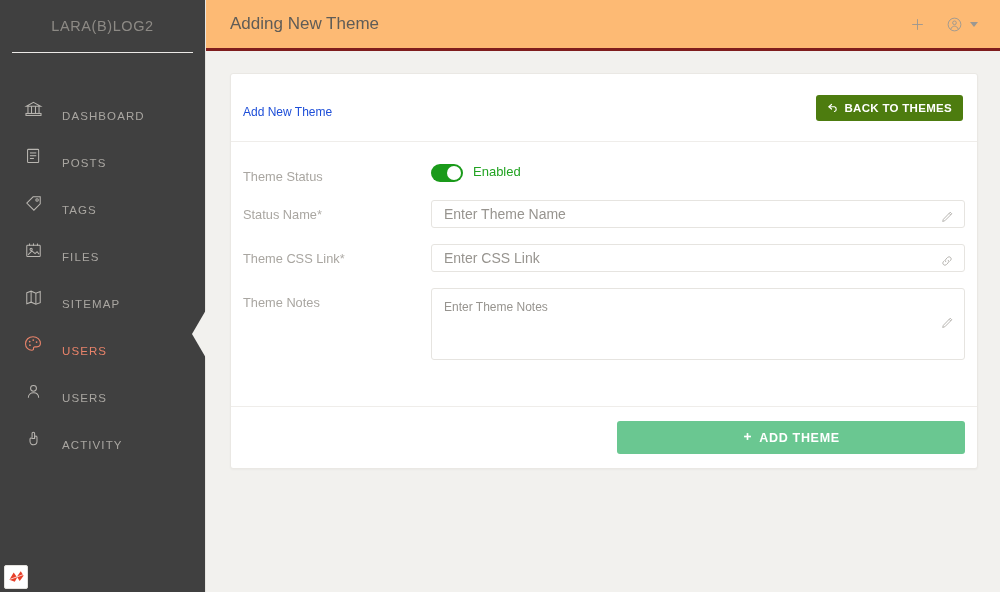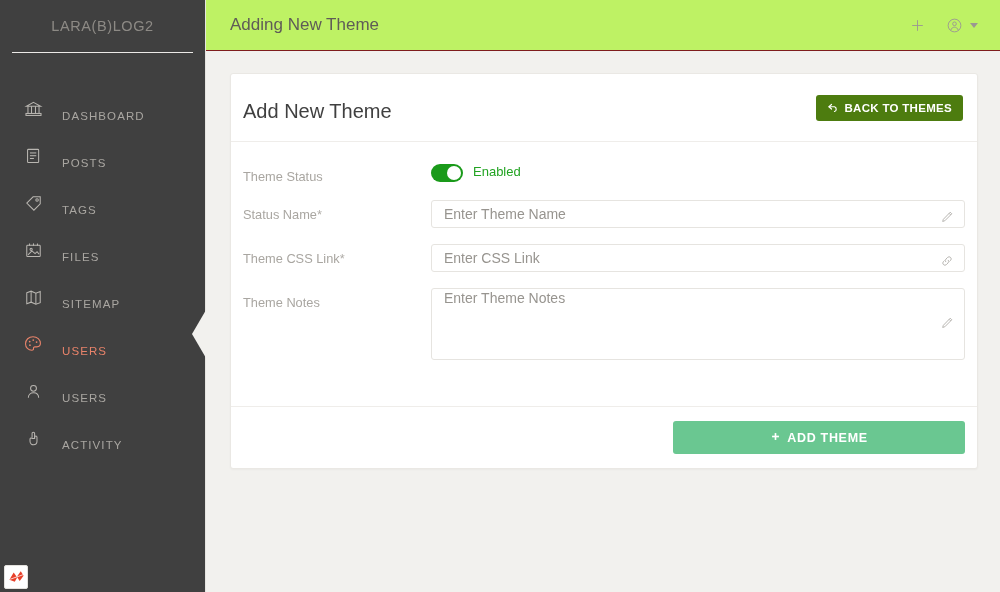--- a/index.html
+++ b/index.html
@@ -70,22 +70,22 @@
     background: #ffffff;
     border: 1px solid #e4e2de;
     border-radius: 2px;
     display: flex; align-items: center; justify-content: center;
   }
 
   
   .main { flex: 1; height: 592px; display: flex; flex-direction: column; background: #f2f1ee; }
   .topbar {
     height: 51px;
-    background: #bef264;
-    border-bottom: 1px solid #7f1d1d;
+    background: #fdba74;
+    border-bottom: 3px solid #7f1d1d;
     display: flex; align-items: center;
     padding: 0 22px 0 24px;
     flex: 0 0 51px;
   }
   .topbar-title {
     font-size: 17px;
     color: #5f5c57;
     font-weight: 400;
   }
   .topbar-actions {
@@ -116,21 +116,21 @@
     box-shadow: 0 1px 2px rgba(0,0,0,0.035);
     width: 748px;
   }
   .card-head {
     display: flex; align-items: center;
     padding: 0 14px 0 12px;
     height: 68px;
     border-bottom: 1px solid #efedea;
   }
   .card-title {
-    font-size: 20px; color: #404040; font-weight: 400; margin-top: 8px;
+    font-size: 12px; color: #1d4ed8; font-weight: 400; margin-top: 8px;
   }
   .btn-back {
     margin-left: auto;
     background: #4d7c0f;
     color: #ffffff;
     border: none;
     border-radius: 3px;
     height: 26px;
     padding: 0 11px;
     font-size: 11.5px;
@@ -186,22 +186,22 @@
     font-family: "Liberation Sans", sans-serif;
     background: #fff;
     outline: none;
   }
   .input::placeholder { color: #97948f; opacity: 1; }
   .textarea {
     width: 100%;
     height: 72px;
     border: 1px solid #e6e4e0;
     border-radius: 3px;
-    padding: 0 34px 10px 12px;
-    font-size: 14px;
+    padding: 10px 34px 10px 12px;
+    font-size: 12px;
     color: #737373;
     font-family: "Liberation Sans", sans-serif;
     resize: none;
     outline: none;
     line-height: 1.4;
   }
   .textarea::placeholder { color: #97948f; opacity: 1; }
   .field-icon {
     position: absolute;
     right: 11px; top: 10px;
@@ -210,21 +210,21 @@
   }
   .field-icon.ta { top: 28px; }
 
   .card-foot {
     border-top: 1px solid #efedea;
     padding: 14px 12px;
     display: flex;
   }
   .btn-add {
     margin-left: auto;
-    width: 292px;
+    width: 348px;
     height: 33px;
     background: #6ac791;
     color: #ffffff;
     border: none;
     border-radius: 3px;
     font-size: 12.5px;
     font-weight: bold;
     letter-spacing: 0.7px;
     display: flex; align-items: center; justify-content: center; gap: 6px;
     cursor: pointer;

